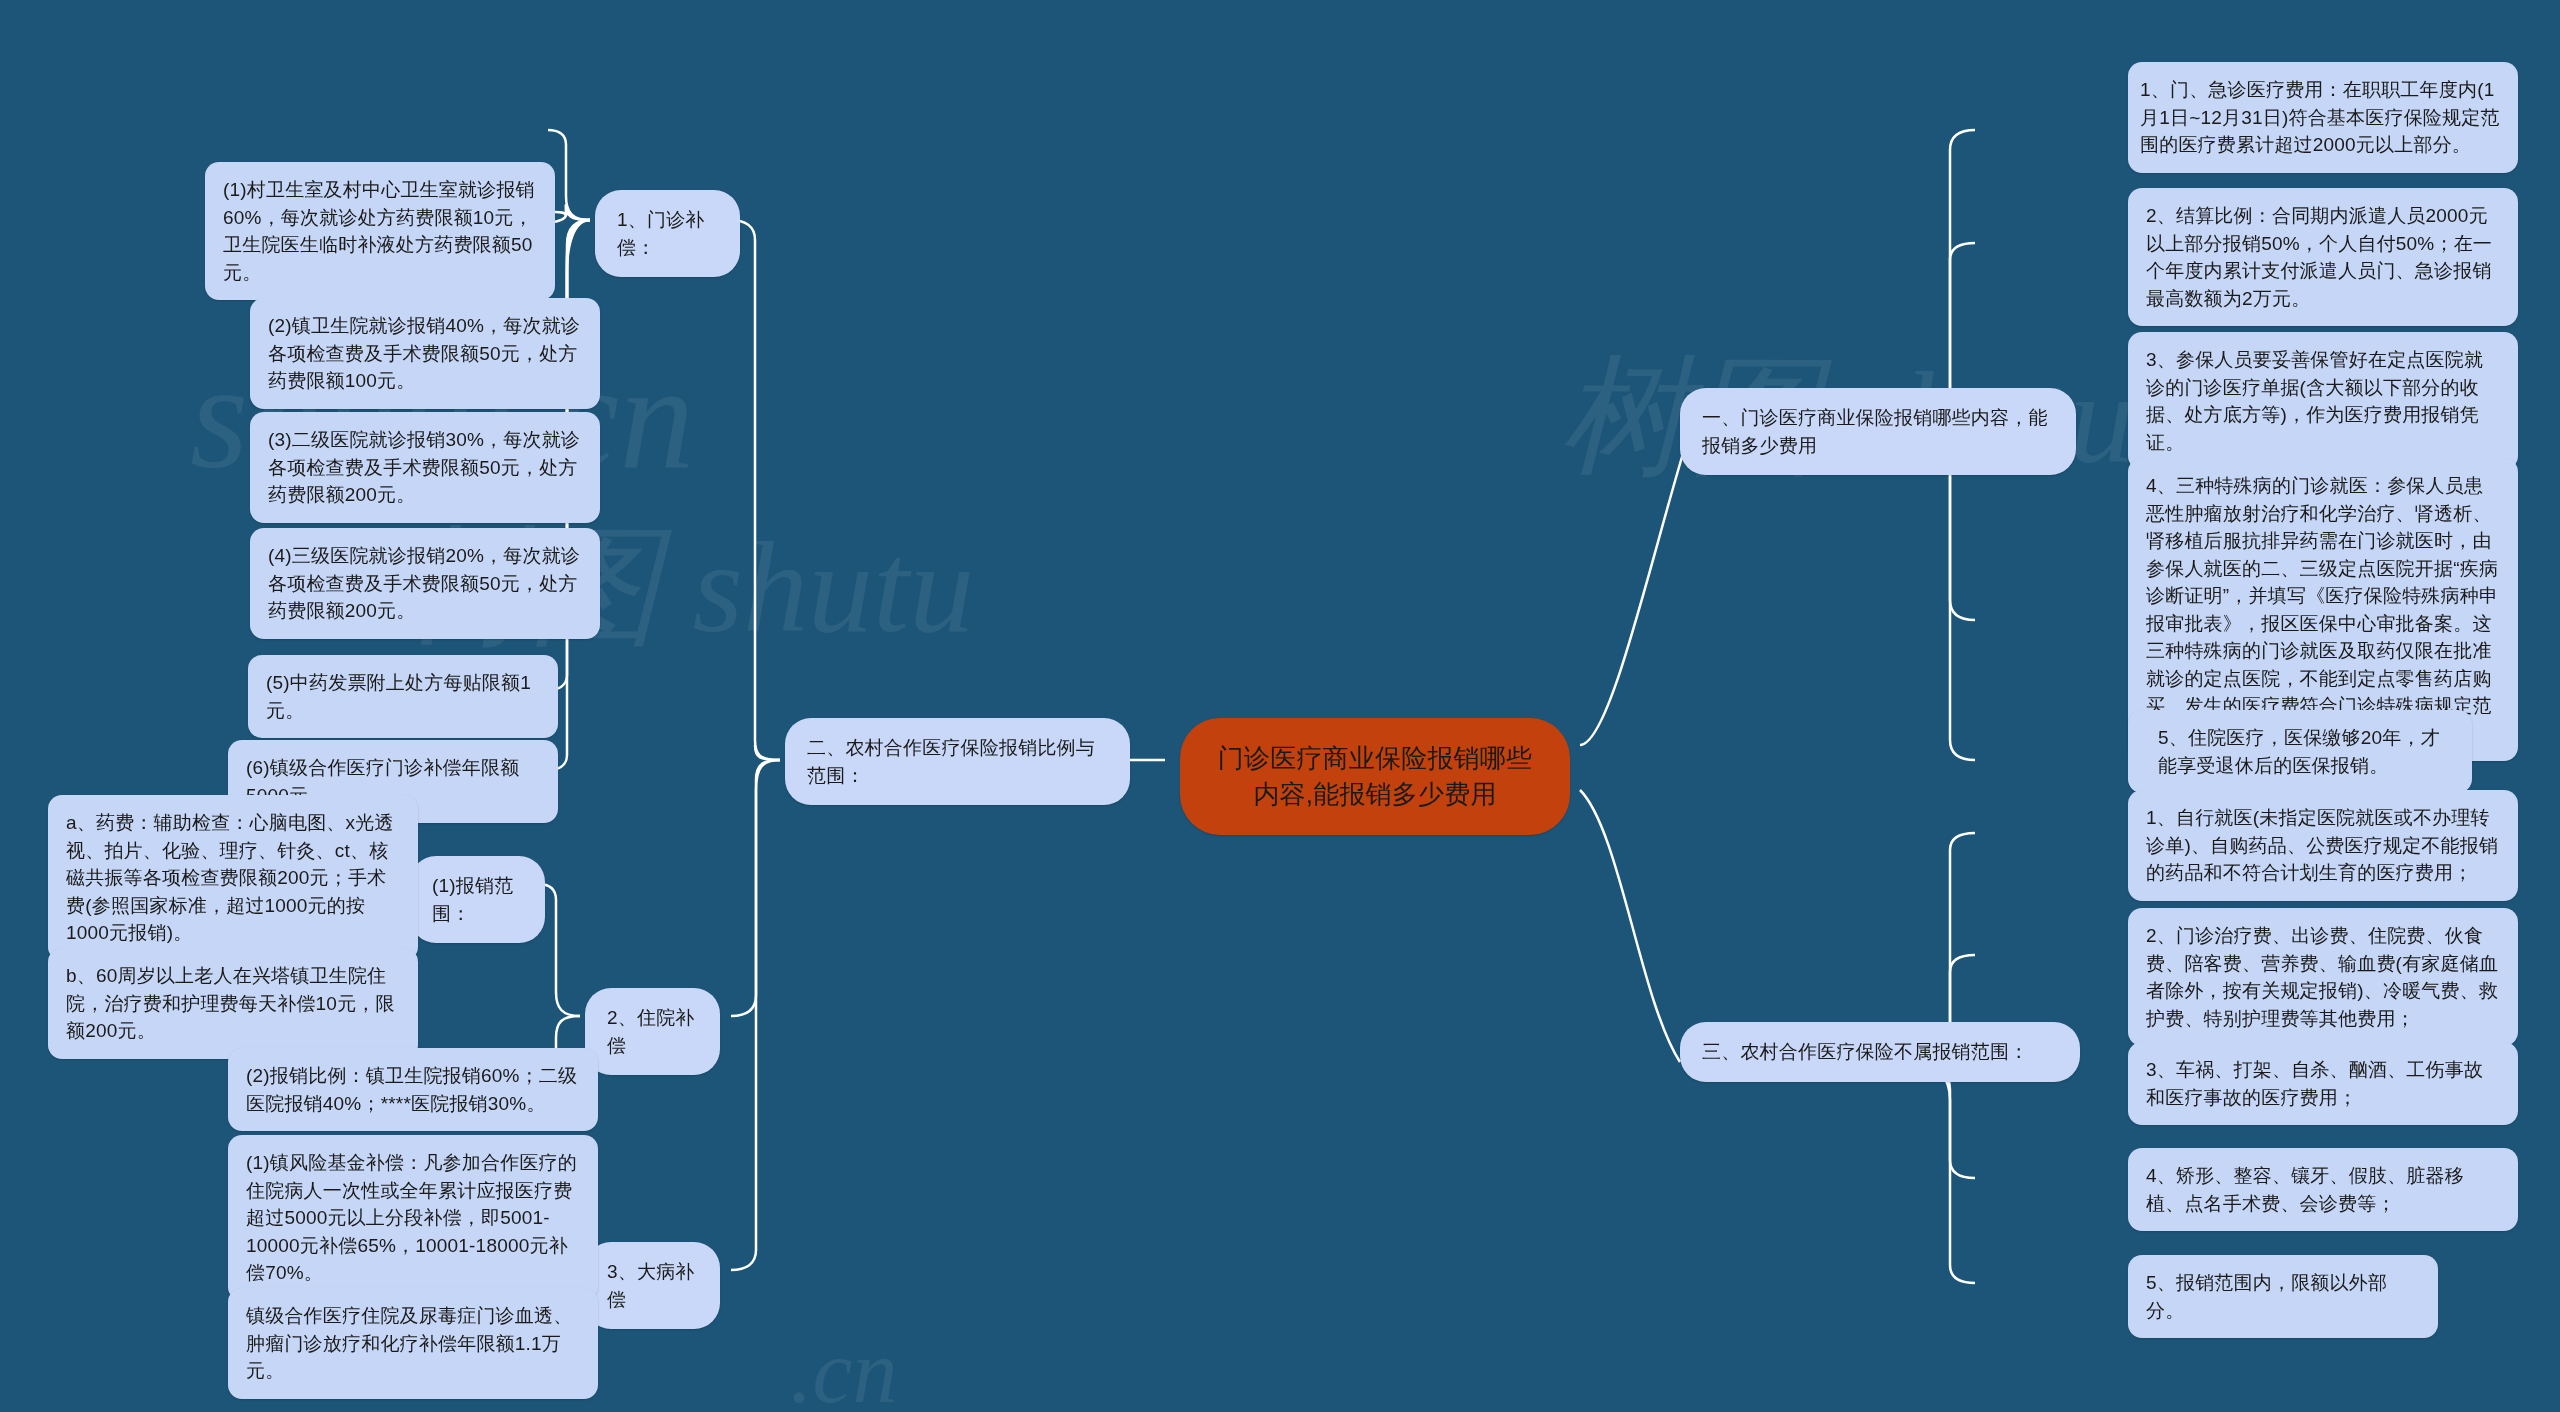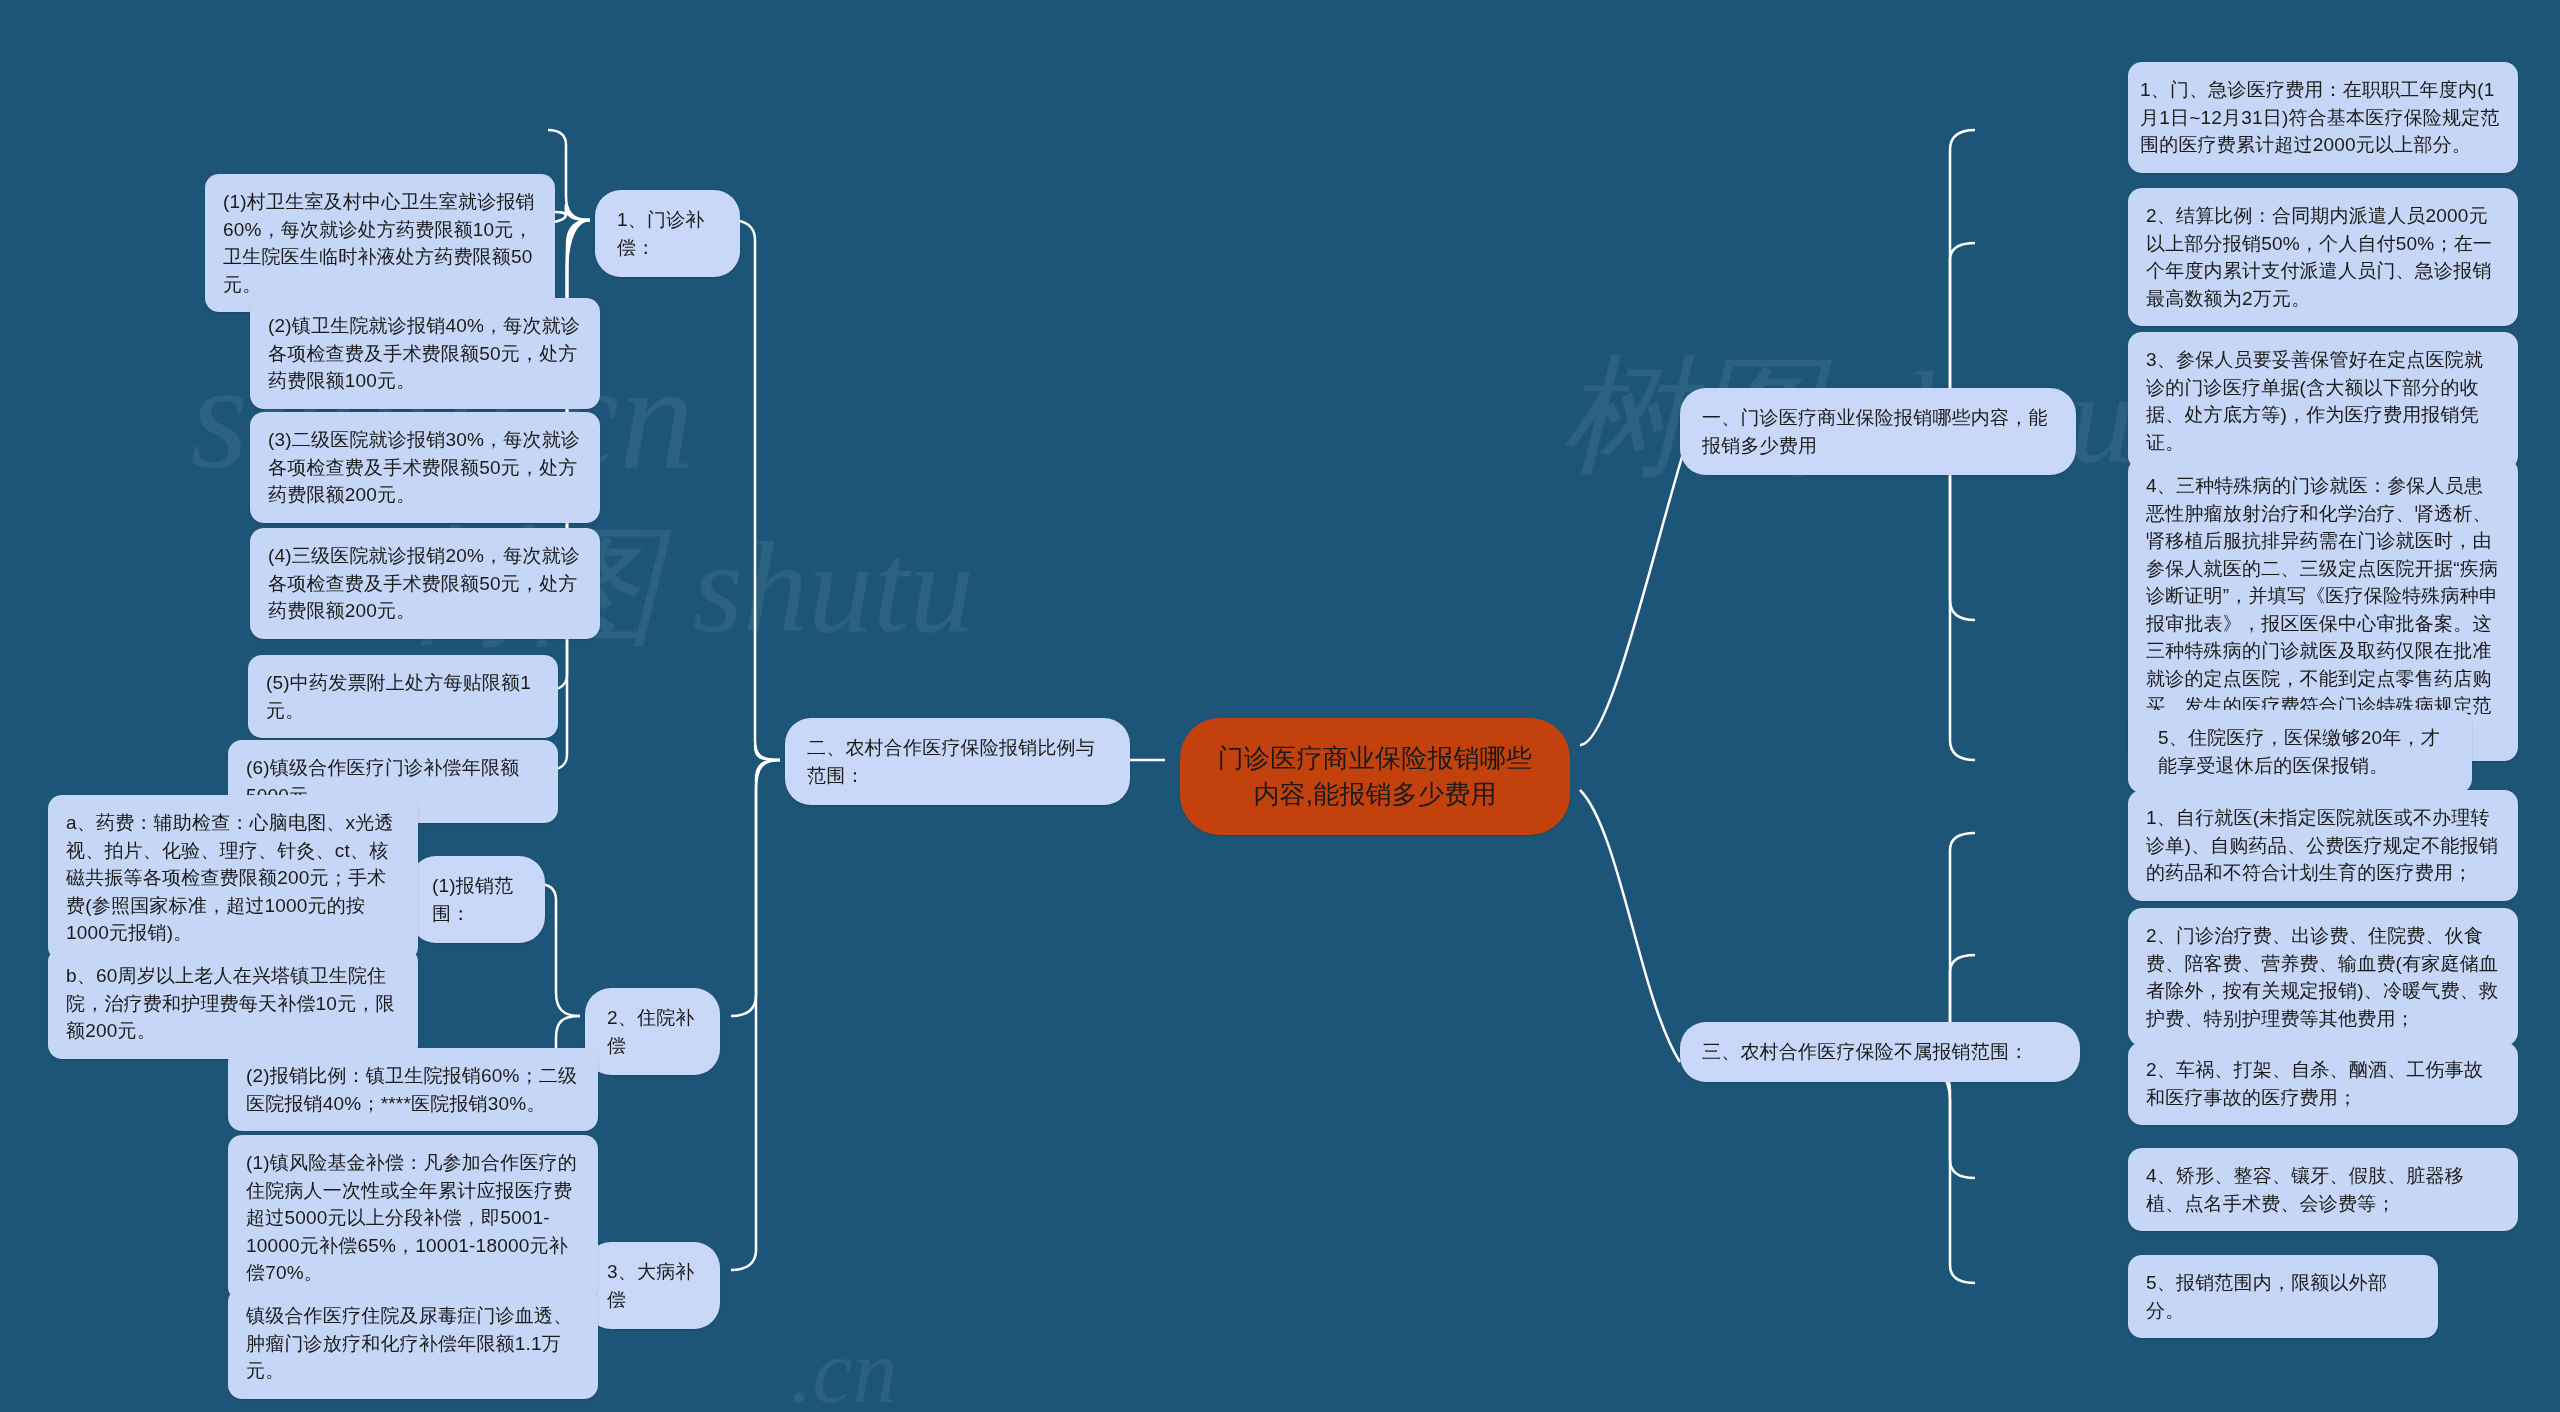--- a/index.html
+++ b/index.html
@@ -124,21 +124,21 @@
   <div class="node leaf" style="left:2128px; top:62px; width:390px;padding-left:12px;">1、门、急诊医疗费用：在职职工年度内(1月1日~12月31日)符合基本医疗保险规定范围的医疗费累计超过2000元以上部分。</div>
   <div class="node leaf" style="left:2128px; top:188px; width:390px;">2、结算比例：合同期内派遣人员2000元以上部分报销50%，个人自付50%；在一个年度内累计支付派遣人员门、急诊报销最高数额为2万元。</div>
   <div class="node leaf" style="left:2128px; top:332px; width:390px;">3、参保人员要妥善保管好在定点医院就诊的门诊医疗单据(含大额以下部分的收据、处方底方等)，作为医疗费用报销凭证。</div>
   <div class="node leaf" style="left:2128px; top:458px; width:390px;">4、三种特殊病的门诊就医：参保人员患恶性肿瘤放射治疗和化学治疗、肾透析、肾移植后服抗排异药需在门诊就医时，由参保人就医的二、三级定点医院开据“疾病诊断证明”，并填写《医疗保险特殊病种申报审批表》，报区医保中心审批备案。这三种特殊病的门诊就医及取药仅限在批准就诊的定点医院，不能到定点零售药店购买。发生的医疗费符合门诊特殊病规定范围的，参照住院进行结算。</div>
   <div class="node leaf" style="left:2128px; top:710px; width:344px;padding-left:30px;">5、住院医疗，医保缴够20年，才能享受退休后的医保报销。</div>
 
   <div class="node branch" style="left:785px; top:718px; width:345px;">二、农村合作医疗保险报销比例与范围：</div>
 
   <div class="node branch" style="left:595px; top:190px; width:145px;">1、门诊补偿：</div>
 
-  <div class="node leaf" style="left:205px; top:174px; width:350px;">(1)村卫生室及村中心卫生室就诊报销60%，每次就诊处方药费限额10元，卫生院医生临时补液处方药费限额50元。</div>
+  <div class="node leaf" style="left:205px; top:162px; width:350px;">(1)村卫生室及村中心卫生室就诊报销60%，每次就诊处方药费限额10元，卫生院医生临时补液处方药费限额50元。</div>
   <div class="node leaf" style="left:250px; top:298px; width:350px;">(2)镇卫生院就诊报销40%，每次就诊各项检查费及手术费限额50元，处方药费限额100元。</div>
   <div class="node leaf" style="left:250px; top:412px; width:350px;">(3)二级医院就诊报销30%，每次就诊各项检查费及手术费限额50元，处方药费限额200元。</div>
   <div class="node leaf" style="left:250px; top:528px; width:350px;">(4)三级医院就诊报销20%，每次就诊各项检查费及手术费限额50元，处方药费限额200元。</div>
   <div class="node leaf" style="left:248px; top:655px; width:310px;">(5)中药发票附上处方每贴限额1元。</div>
   <div class="node leaf" style="left:228px; top:740px; width:330px;">(6)镇级合作医疗门诊补偿年限额5000元。</div>
 
   <div class="node branch" style="left:585px; top:988px; width:135px;">2、住院补偿</div>
 
   <div class="node branch" style="left:410px; top:856px; width:135px;">(1)报销范围：</div>
 
@@ -149,17 +149,17 @@
 
   <div class="node branch" style="left:585px; top:1242px; width:135px;">3、大病补偿</div>
 
   <div class="node leaf" style="left:228px; top:1135px; width:370px;">(1)镇风险基金补偿：凡参加合作医疗的住院病人一次性或全年累计应报医疗费超过5000元以上分段补偿，即5001-10000元补偿65%，10001-18000元补偿70%。</div>
   <div class="node leaf" style="left:228px; top:1288px; width:370px;">镇级合作医疗住院及尿毒症门诊血透、肿瘤门诊放疗和化疗补偿年限额1.1万元。</div>
 
   <div class="node branch" style="left:1680px; top:1022px; width:400px;">三、农村合作医疗保险不属报销范围：</div>
 
   <div class="node leaf" style="left:2128px; top:790px; width:390px;">1、自行就医(未指定医院就医或不办理转诊单)、自购药品、公费医疗规定不能报销的药品和不符合计划生育的医疗费用；</div>
   <div class="node leaf" style="left:2128px; top:908px; width:390px;">2、门诊治疗费、出诊费、住院费、伙食费、陪客费、营养费、输血费(有家庭储血者除外，按有关规定报销)、冷暖气费、救护费、特别护理费等其他费用；</div>
-  <div class="node leaf" style="left:2128px; top:1042px; width:390px;">2、车祸、打架、自杀、酗酒、工伤事故和医疗事故的医疗费用；</div>
+  <div class="node leaf" style="left:2128px; top:1042px; width:390px;">3、车祸、打架、自杀、酗酒、工伤事故和医疗事故的医疗费用；</div>
   <div class="node leaf" style="left:2128px; top:1148px; width:390px;">4、矫形、整容、镶牙、假肢、脏器移植、点名手术费、会诊费等；</div>
   <div class="node leaf" style="left:2128px; top:1255px; width:310px;">5、报销范围内，限额以外部分。</div>
 
 </div>
 
 </body></html>

